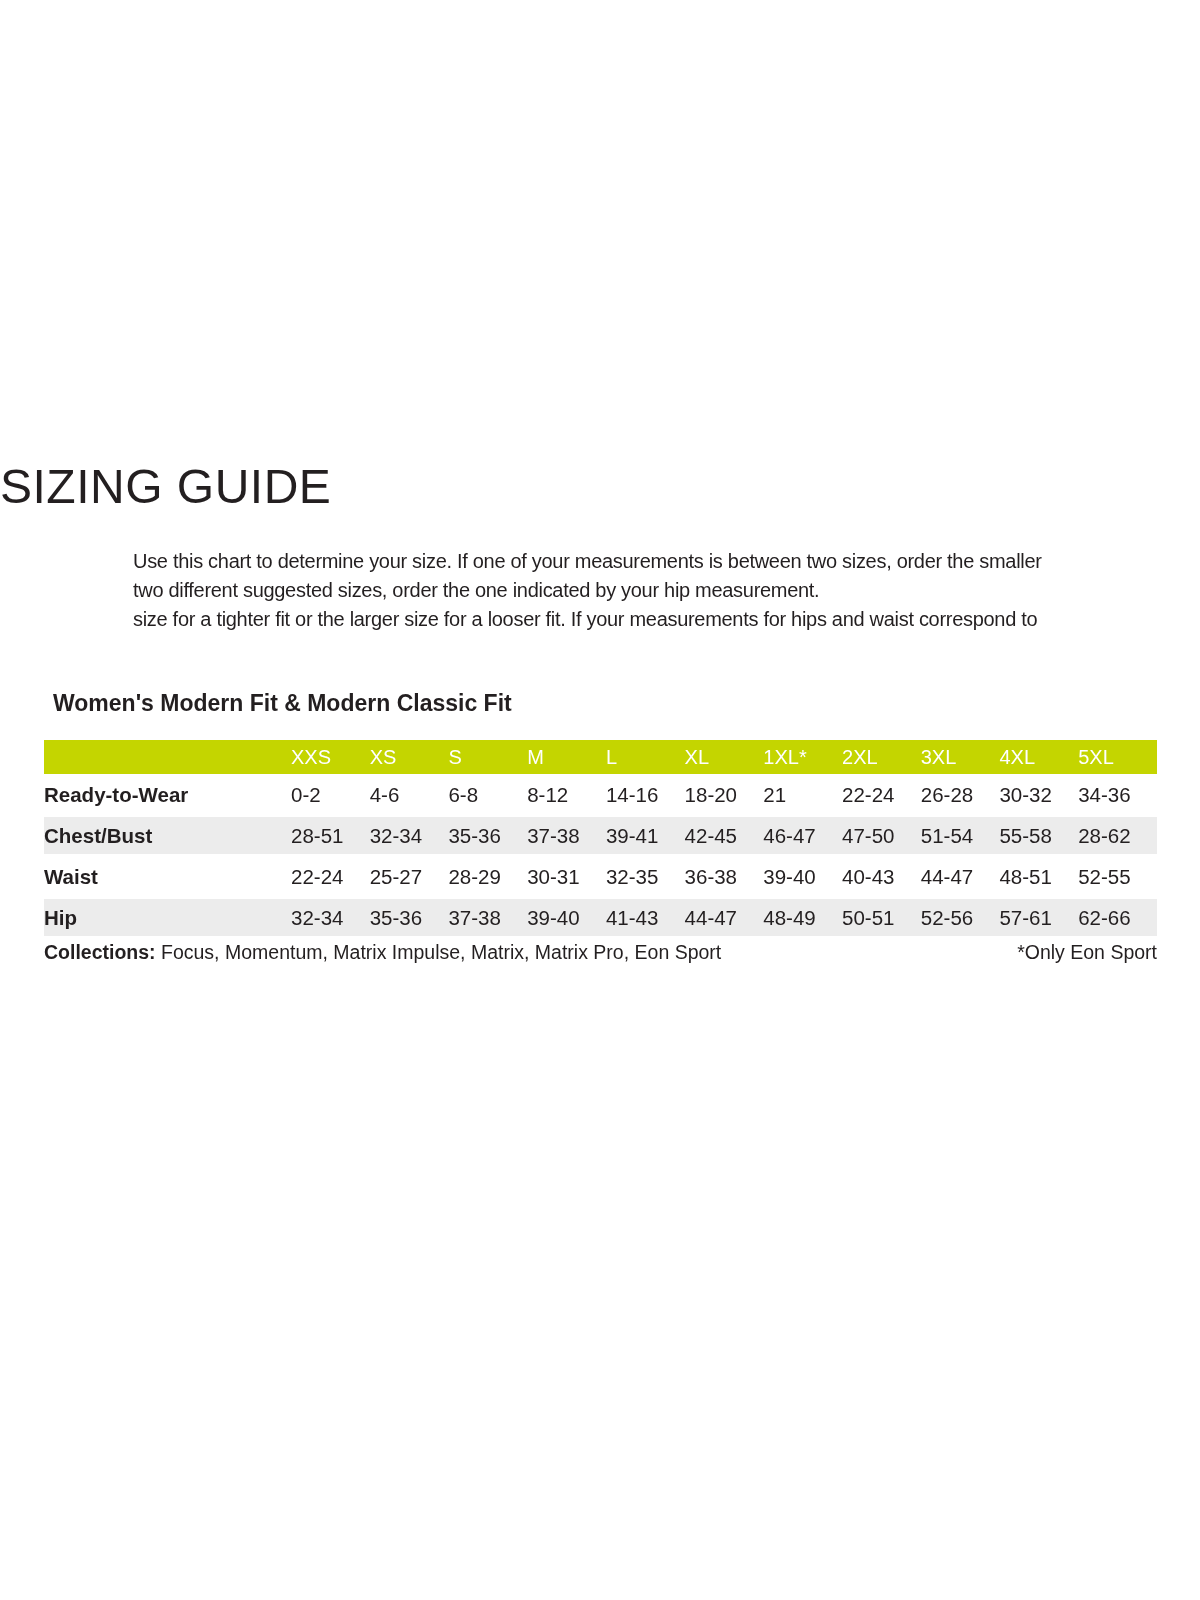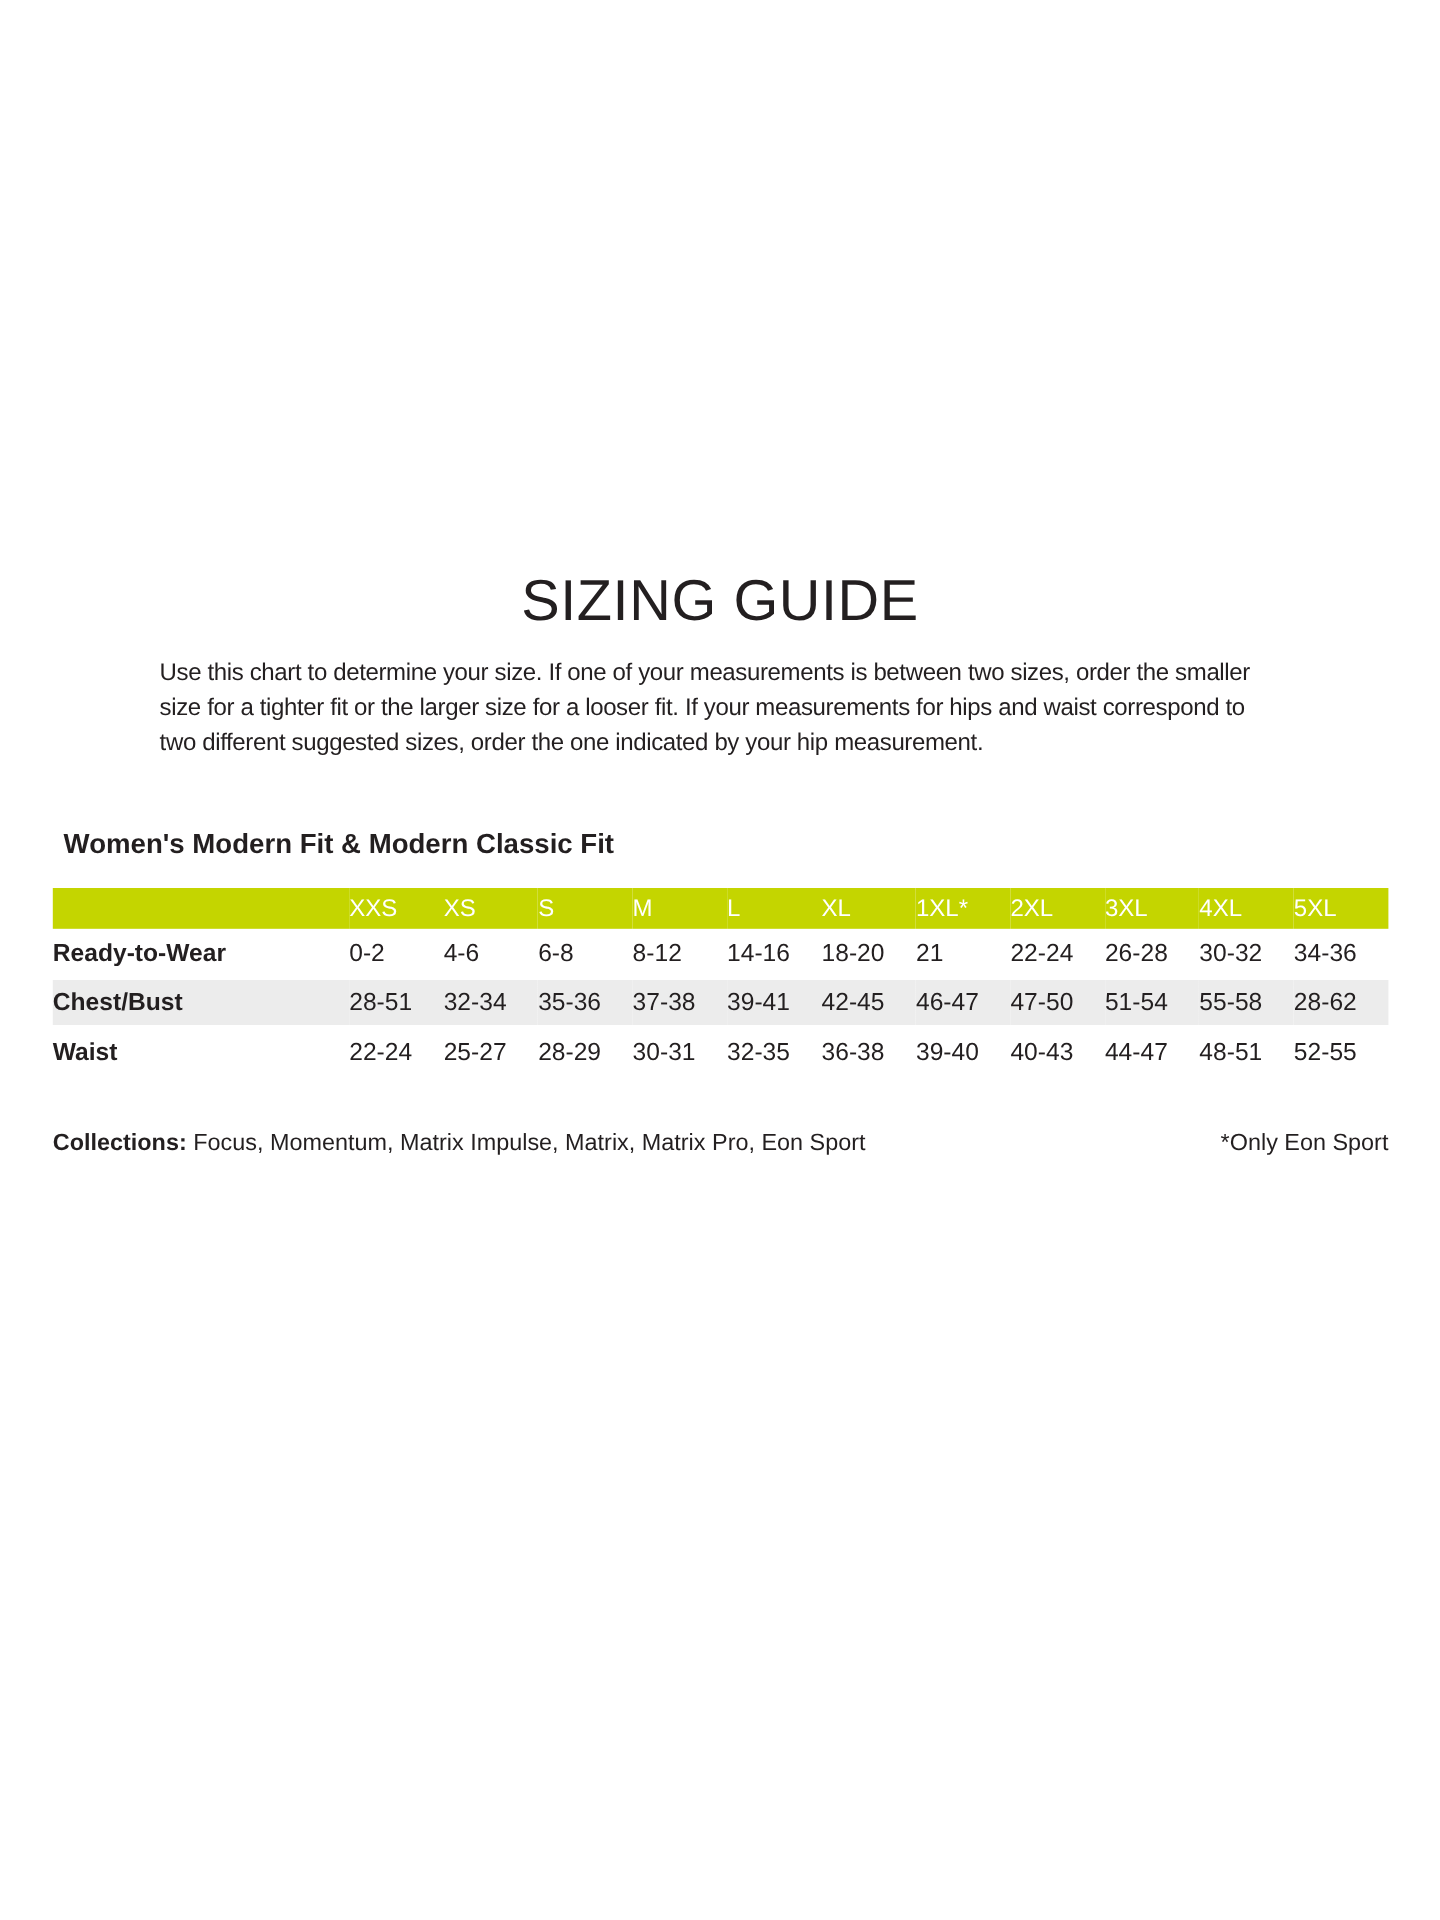--- a/index.html
+++ b/index.html
@@ -7,24 +7,24 @@
     position: relative;
     width: 1200px;
     height: 1600px;
     background: var(--page-bg, #ffffff);
     color: var(--ink, #231f20);
     font-family: "Liberation Sans", sans-serif;
     overflow: hidden;
   }
   .title {
     position: absolute;
-    top: 474px;
+    top: 459px;
     left: 0;
     width: 100%;
-    text-align: center;
+    text-align: left;
     font-size: 48px;
     font-weight: 400;
     letter-spacing: 0.5px;
     margin: 0;
   }
   .intro {
     position: absolute;
     top: 547px;
     left: 133px;
     font-size: 20px;
@@ -88,22 +88,22 @@
 </style>
 </head>
 <body>
 
 <div class="page">
 
   <h1 class="title">SIZING GUIDE</h1>
 
   <div class="intro">
     <div>Use this chart to determine your size. If one of your measurements is between two sizes, order the smaller</div>
+    <div>two different suggested sizes, order the one indicated by your hip measurement.</div>
     <div>size for a tighter fit or the larger size for a looser fit. If your measurements for hips and waist correspond to</div>
-    <div>two different suggested sizes, order the one indicated by your hip measurement.</div>
   </div>
 
   <h2 class="section-heading">Women's Modern Fit &amp; Modern Classic Fit</h2>
 
   <table class="size-table">
     <colgroup>
       <col style="width: 247px;">
     </colgroup>
     <thead>
       <tr id="size-header-row">
@@ -157,20 +157,34 @@
           <td>28-29</td>
           <td>30-31</td>
           <td>32-35</td>
           <td>36-38</td>
           <td>39-40</td>
           <td>40-43</td>
           <td>44-47</td>
           <td>48-51</td>
           <td>52-55</td>
         </tr>
+        <tr class="stripe">
+          <th>Hip</th>
+          <td>32-34</td>
+          <td>35-36</td>
+          <td>37-38</td>
+          <td>39-40</td>
+          <td>41-43</td>
+          <td>44-47</td>
+          <td>48-49</td>
+          <td>50-51</td>
+          <td>52-56</td>
+          <td>57-61</td>
+          <td>62-66</td>
+        </tr>
       </tbody>
   </table>
 
   <div class="footnote-row">
     <div>
       <span class="bold">Collections:</span>
       <span>Focus, Momentum, Matrix Impulse, Matrix, Matrix Pro, Eon Sport</span>
     </div>
     <div>*Only Eon Sport</div>
   </div>

